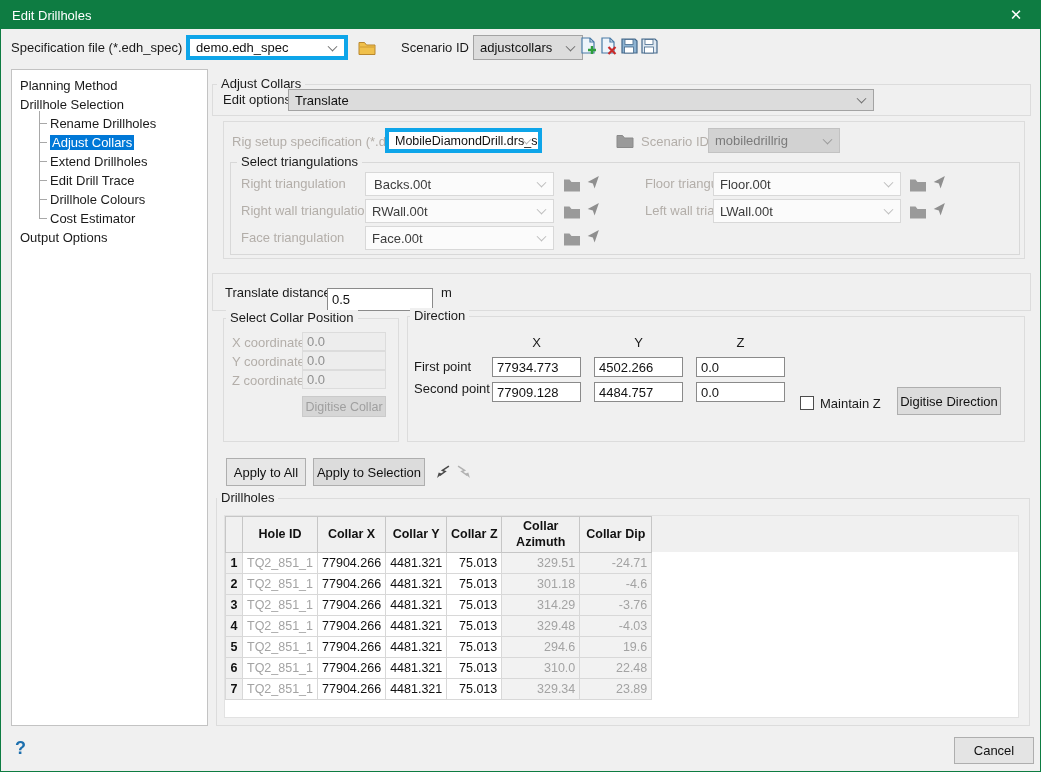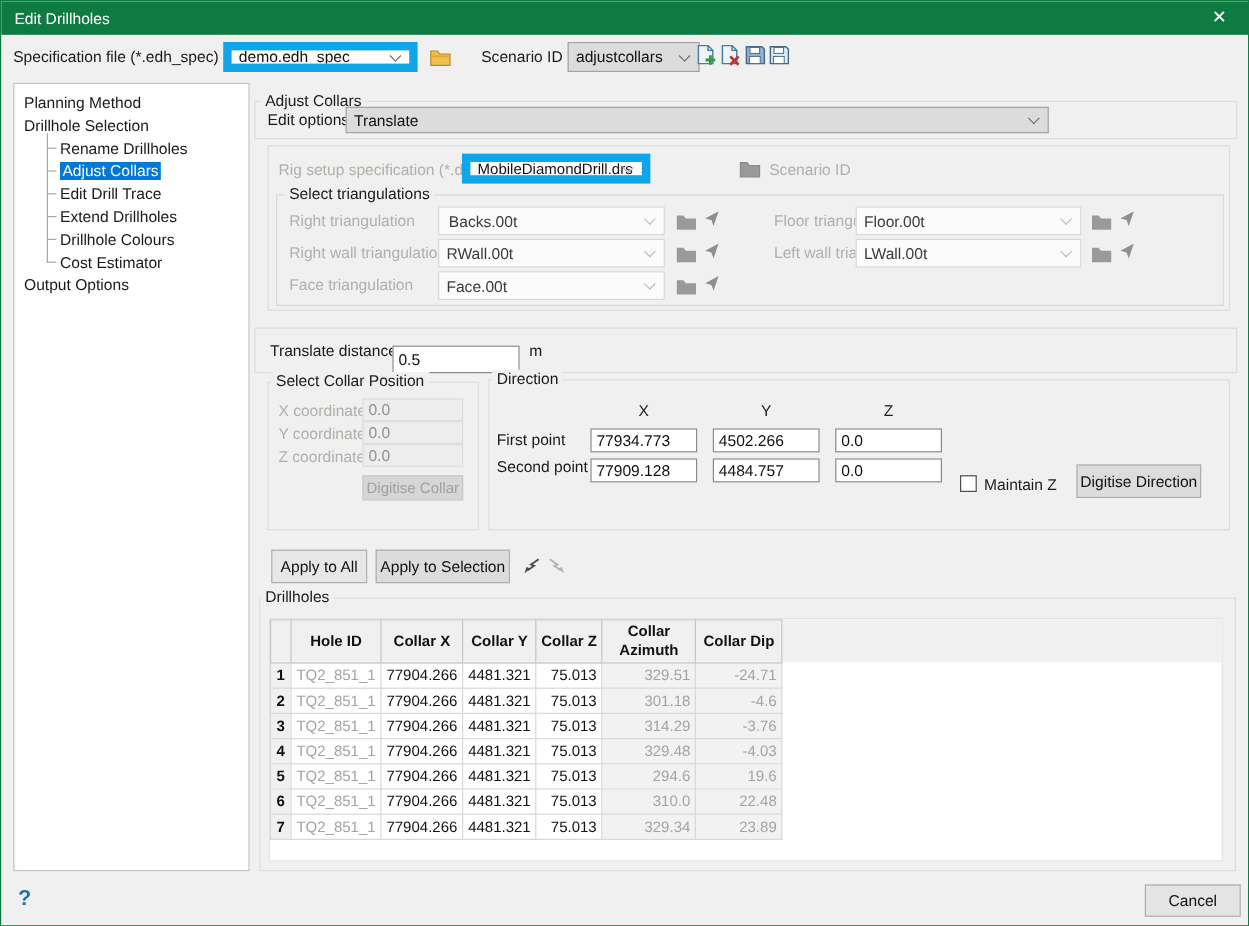--- a/index.html
+++ b/index.html
@@ -24,21 +24,21 @@
   .lbl-dis { color:#b3aea9; }
   .combo {
     position:absolute; display:flex; align-items:center;
     font-size:13px; color:#111; padding:0 22px 0 6px; white-space:nowrap; overflow:hidden;
   }
   .combo .chev {
     position:absolute; right:8px; top:50%; width:7px; height:7px;
     border-right:1.4px solid #6f6f6f; border-bottom:1.4px solid #6f6f6f;
     transform:translateY(-70%) rotate(45deg);
   }
-  .combo-white { background:#fff; border:7px solid #0ea5e9; }
+  .combo-white { background:#fff; border:4px solid #0ea5e9; }
   .combo-grey  { background:#dcdcdc; border:1px solid #a3a3a3; }
   .combo-soft  { background:#fbfbfb; border:1px solid #d8d8d8; color:#3b3b3b; }
   .combo-soft .chev { border-color:#bdbdbd; }
   .combo-dis   { background:#d2d2d2; border:1px solid #c2c2c2; color:#7a7a7a; }
   .combo-dis .chev { border-color:#9a9a9a; }
   .toolicon { position:absolute; width:18px; height:18px; }
   
   .sidebar {
     position:absolute; left:10px; top:68px; width:197px; height:657px;
     background:#fff; border:1px solid #c3c3c3; padding:6px 0 0 8px;
@@ -144,22 +144,22 @@
     <rect x="5" y="2.5" width="8" height="5" fill="#fff" stroke="#44688a" stroke-width="0.8"></rect>
     <rect x="4.5" y="10" width="9" height="6" fill="#fff" stroke="#44688a" stroke-width="0.8"></rect>
   </svg>
 
   <div class="sidebar">
     <div class="tree-item"><span>Planning Method</span></div>
     <div class="tree-item"><span>Drillhole Selection</span></div>
     <div class="tree-children">
       <div class="tree-item"><span>Rename Drillholes</span></div>
       <div class="tree-item"><span class="sel">Adjust Collars</span></div>
+      <div class="tree-item"><span>Extend Drillholes</span></div>
       <div class="tree-item"><span>Edit Drill Trace</span></div>
-      <div class="tree-item"><span>Extend Drillholes</span></div>
       <div class="tree-item"><span>Drillhole Colours</span></div>
       <div class="tree-item"><span>Cost Estimator</span></div>
     </div>
     <div class="tree-item"><span>Output Options</span></div>
   </div>
 
   <div class="groupbox" style="left:211px; top:83px; width:819px; height:32px;">
     <span class="group-label" style="left:4px;">Adjust Collars</span>
     <span class="lbl" style="left:10px; top:7px;">Edit options</span>
     <div class="combo combo-grey" style="left:75px; top:4px; width:586px; height:22px;">
@@ -171,20 +171,24 @@
   <div class="groupbox" style="left:222px; top:120px; width:802px; height:138px;">
     <span class="lbl lbl-dis" style="left:8px; top:12px;">Rig setup specification (*.drs_spec)</span>
     <div class="combo combo-white" style="left:161px; top:6px; width:157px; height:25px; font-size:12.5px;">
       <span>MobileDiamondDrill.drs_spec</span>
       <span class="chev" style="border-color:#b5b5b5;"></span>
     </div>
     <svg class="toolicon" style="left:392px; top:10px;" viewBox="0 0 18 15">
       <path d="M1 2 h5.5 l2 2.5 H17 V14 H1 Z" fill="#9a9a9a" stroke="#8a8a8a" stroke-width="1"></path>
     </svg>
     <span class="lbl lbl-dis" style="left:417px; top:12px;">Scenario ID</span>
+    <div class="combo combo-dis" style="left:484px; top:6px; width:132px; height:25px;">
+      <span>mobiledrillrig</span>
+      <span class="chev"></span>
+    </div>
 
     <div class="groupbox" style="left:6px; top:40px; width:790px; height:93px; border-color:#d8d8d8;">
       <span class="group-label">Select triangulations</span>
 
       <span class="lbl lbl-dis" style="left:10px; top:13px;">Right triangulation</span>
       <div class="combo combo-soft" style="left:134px; top:9px; width:189px; height:24px;padding-left:8px;">
         <span>Backs.00t</span>
         <span class="chev"></span>
       </div>
       <svg class="toolicon" style="left:332px; top:13px;" viewBox="0 0 18 15">

